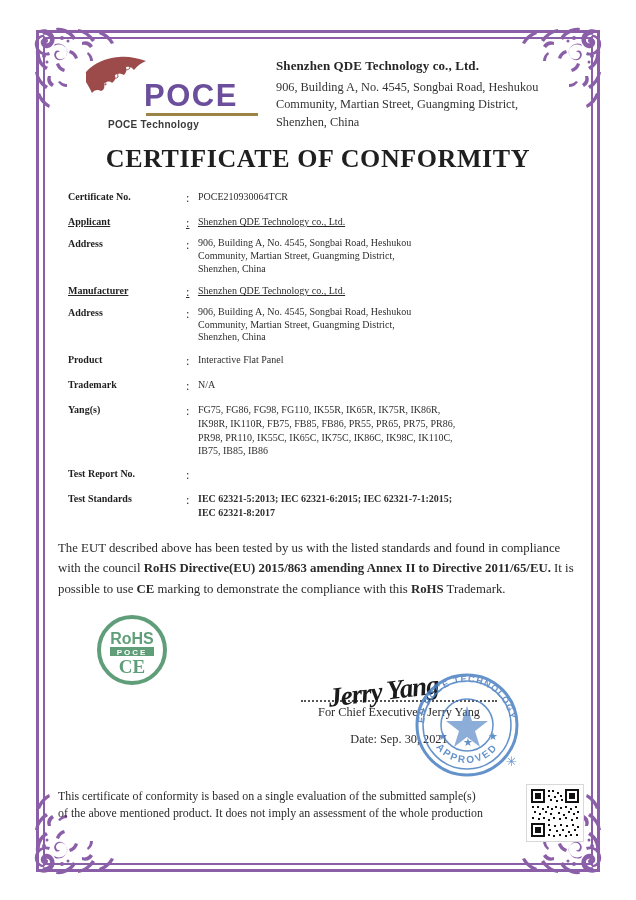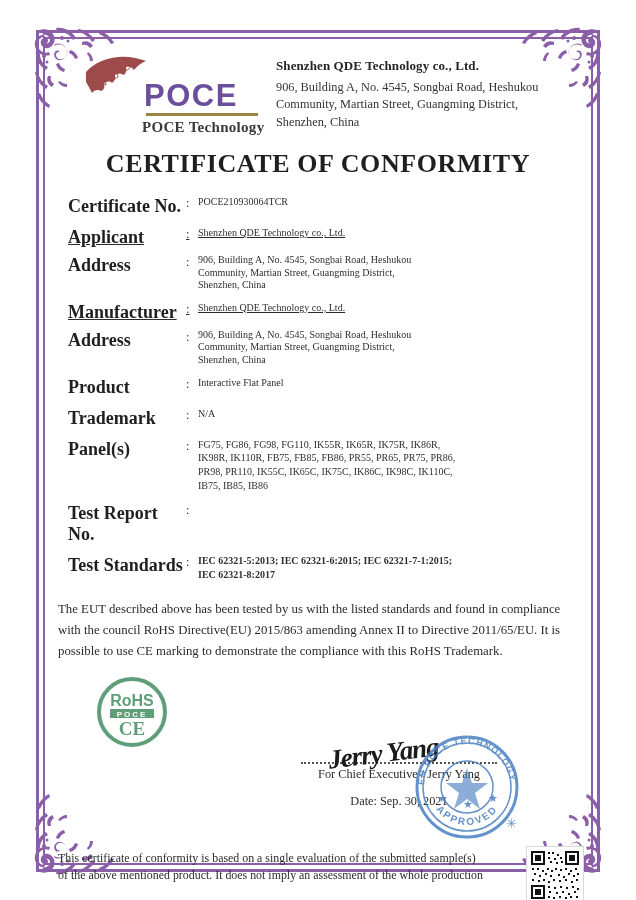--- a/index.html
+++ b/index.html
@@ -71,23 +71,23 @@
     padding-top: 26px;
   }
   .logo-rule {
     margin-left: 66px;
     width: 112px;
     height: 3px;
     background: #9c8447;
     margin-top: 2px;
   }
   .logo-sub {
-    margin-left: 62px;
-    font-family: Liberation Serif, serif;
-    font-size: 15px;
+    margin-left: 28px;
+    font-family: Liberation Sans, sans-serif;
+    font-size: 10px;
     font-weight: bold;
     color: #3a3a3a;
     letter-spacing: 0.3px;
     margin-top: 3px;
   }
   .company-block {
     flex: 1;
     padding-top: 4px;
     padding-left: 8px;
   }
@@ -119,21 +119,21 @@
   
   .fields { padding-left: 10px; }
   .frow {
     display: flex;
     align-items: flex-start;
     margin-bottom: 9px;
   }
   .frow.tight { margin-bottom: 6px; text-decoration: underline; }
   .flabel {
     flex: 0 0 118px;
-    font-size: 18px;
+    font-size: 10px;
     font-weight: bold;
     color: #1f1f1f;
     padding-top: 1px;
   }
   .fcolon {
     flex: 0 0 12px;
     font-size: 12.3px;
     color: #333;
     padding-top: 1px;
   }
@@ -147,21 +147,21 @@
   .fvalue.bold { font-weight: bold; }
 
   
   .statement {
     margin-top: 18px;
     font-size: 12.8px;
     line-height: 1.62;
     color: #2b2b2b;
     text-align: left;
   }
-  .statement b { font-weight: normal; }
+  .statement b { font-weight: bold; }
 
   
   .rohs-wrap {
     margin-top: 14px;
     margin-left: 38px;
     width: 72px; height: 72px;
   }
 
   
   .sig-area {
@@ -390,21 +390,21 @@
       <div class="fvalue">Interactive Flat Panel</div>
     </div>
 
     <div class="frow">
       <div class="flabel">Trademark</div>
       <div class="fcolon">:</div>
       <div class="fvalue">N/A</div>
     </div>
 
     <div class="frow">
-      <div class="flabel">Panel(s)</div>
+      <div class="flabel">Yang(s)</div>
       <div class="fcolon">:</div>
       <div class="fvalue">
         <div>FG75, FG86, FG98, FG110, IK55R, IK65R, IK75R, IK86R,</div>
         <div>IK98R, IK110R, FB75, FB85, FB86, PR55, PR65, PR75, PR86,</div>
         <div>PR98, PR110, IK55C, IK65C, IK75C, IK86C, IK98C, IK110C,</div>
         <div>IB75, IB85, IB86</div>
       </div>
     </div>
 
     <div class="frow">

